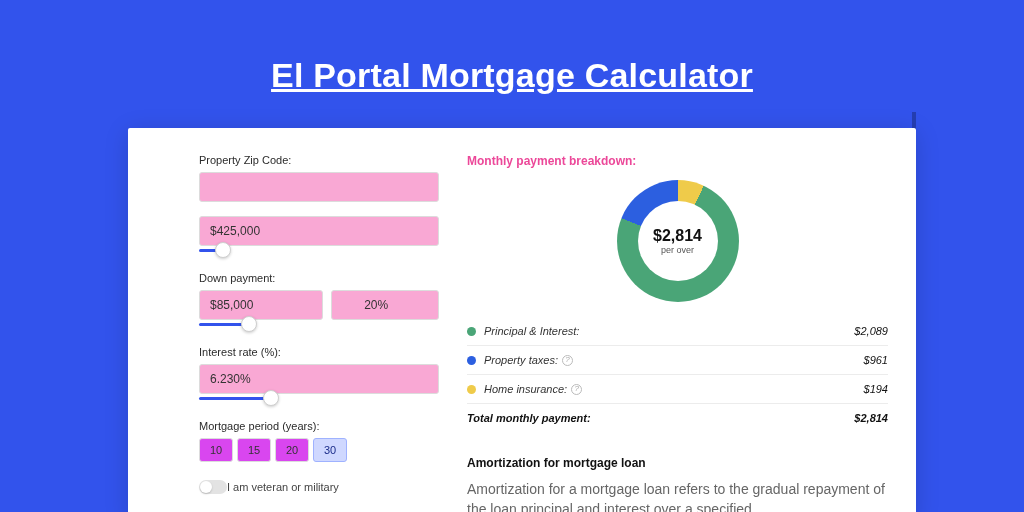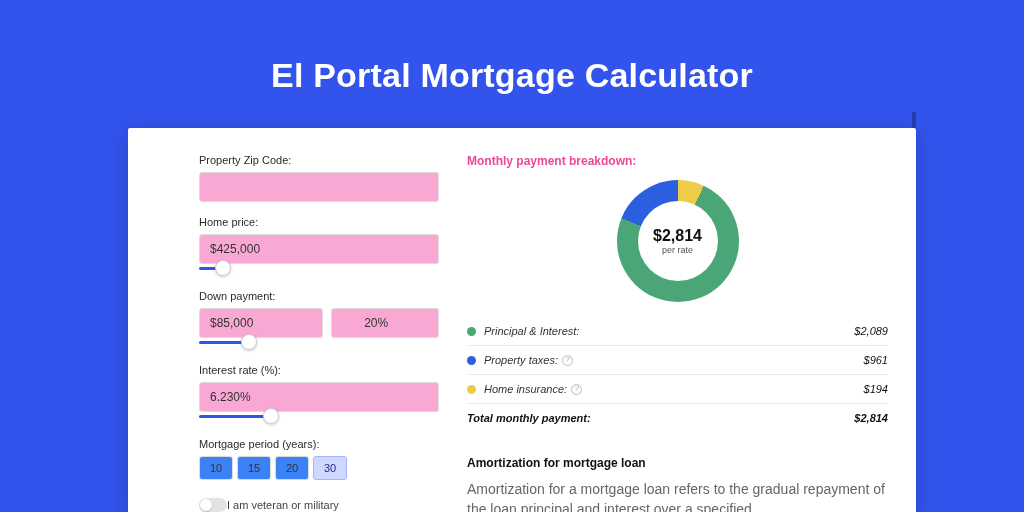--- a/index.html
+++ b/index.html
@@ -13,20 +13,21 @@
   .hero {
     width: 100%;
     padding-top: 56px;
     text-align: center;
   }
   .hero h1 {
     color: #fff;
     font-size: 34px;
     font-weight: 700;
     letter-spacing: 0.2px;
+    text-decoration: underline;
   }
   .card {
     position: absolute;
     left: 128px;
     top: 128px;
     width: 788px;
     background: #fff;
     border-radius: 2px 2px 0 0;
     box-shadow: 0 4px 24px rgba(0,0,0,0.15);
     padding: 26px 28px 0 28px;
@@ -88,21 +89,21 @@
   .row-inline .input:last-child { flex: 1; padding-left: 32px; }
   .section { margin-bottom: 14px; }
   .seg {
     display: flex;
     gap: 4px;
   }
   .seg button {
     width: 34px;
     height: 24px;
     border: 1px solid #dcdcdc;
-    background: #3b82f6;
+    background: #d946ef;
     border-radius: 3px;
     font-size: 11px;
     color: #333;
     cursor: pointer;
   }
   .seg button.active {
     background: #cfd8ff;
     border-color: #9fb2ff;
     color: #1b2d8a;
     font-weight: 400;
@@ -235,21 +236,20 @@
 
 <div class="card">
   <div class="col-left">
 
     <div class="section">
       <label class="lbl">Property Zip Code:</label>
       <input class="input" type="text" value="" style="">
     </div>
 
     <div class="section">
-      <label class="lbl">Home price:</label>
       <input class="input" type="text" value="$425,000" style="">
       <div class="slider">
         <div class="track" style="width:10%"></div>
         <div class="thumb" style="left:calc(10% - 8px)"></div>
       </div>
     </div>
 
     <div class="section">
       <label class="lbl">Down payment:</label>
       <div class="row-inline">
@@ -291,21 +291,21 @@
   </div>
 
   <div class="col-right">
     <div class="right-title">Monthly payment breakdown:</div>
 
     <div class="donut-wrap">
       <div class="donut">
         <div class="ring"></div>
         <div class="hole">
           <div class="amount">$2,814</div>
-          <div class="per">per rate</div>
+          <div class="per">per over</div>
         </div>
       </div>
     </div>
 
     <div class="legend">
       <div class="row">
         <span class="dot" style="background:#4aa577"></span>
         <span class="name">Principal &amp; Interest:</span>
         <span class="val">$2,089</span>
       </div>

